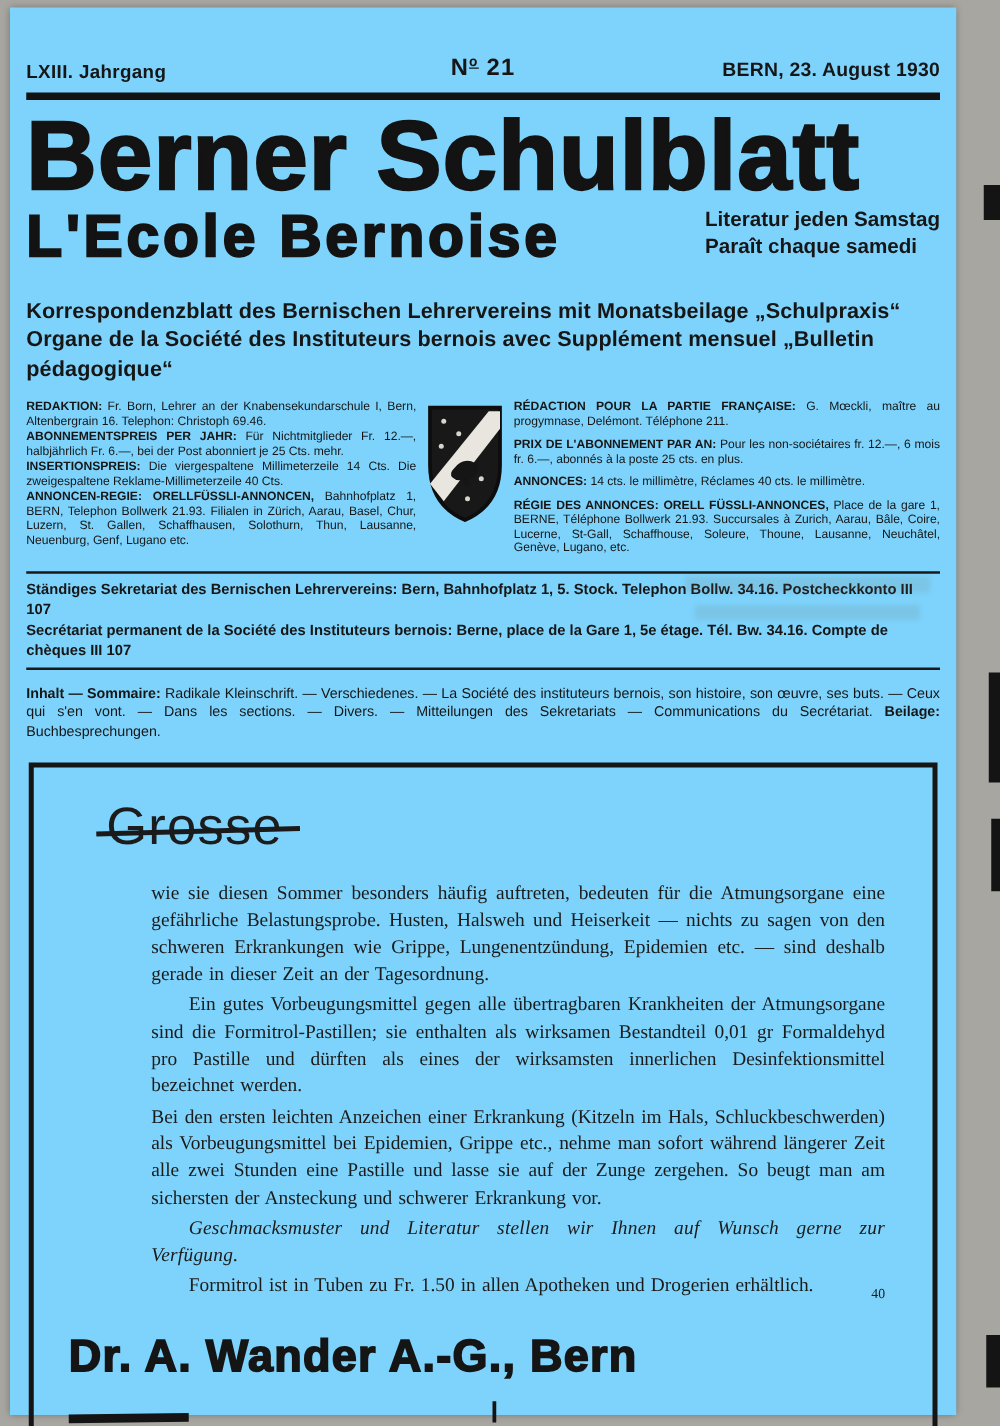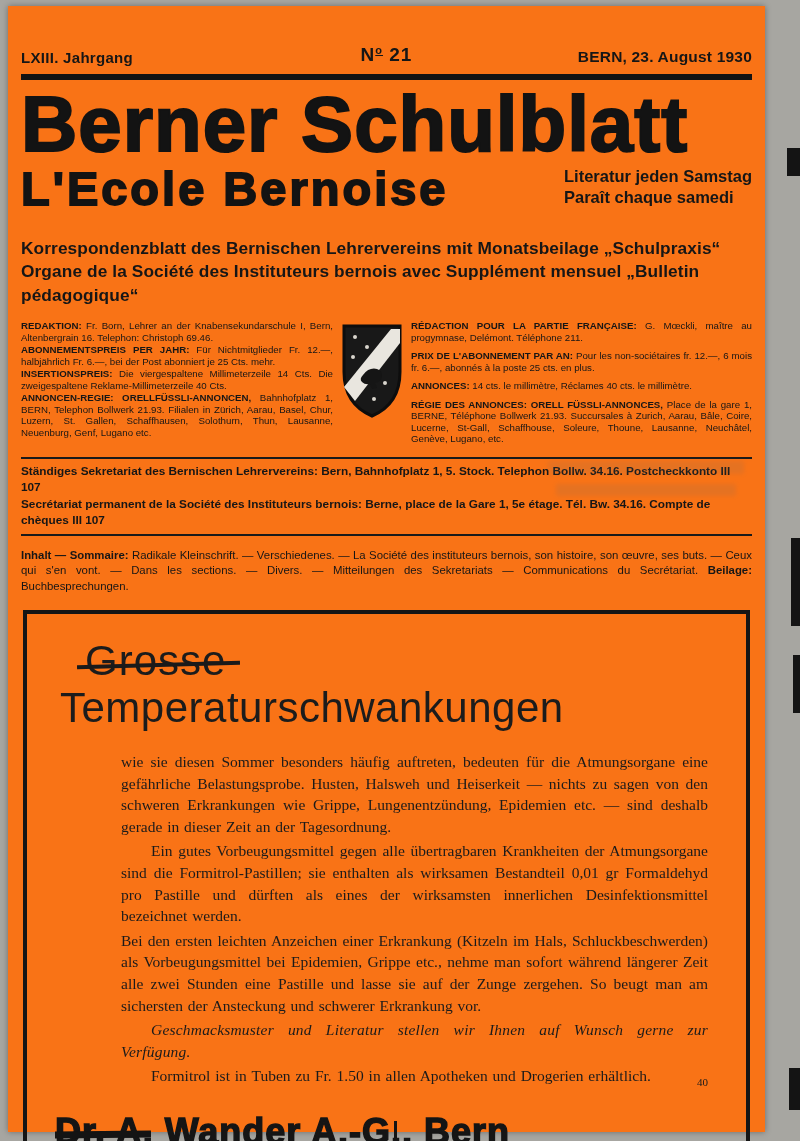--- a/index.html
+++ b/index.html
@@ -5,21 +5,21 @@
   html,body{margin:0;padding:0;}
   body{
     width:800px;height:1141px;position:relative;
     background:#a7a6a1;
     font-family:"Liberation Sans", sans-serif;
     color:#161616;
     overflow:hidden;
   }
   .page{
     position:absolute;left:8px;top:6px;width:757px;height:1126px;
-    background:#f97316;
+    background:#7dd3fc;
     box-shadow:0 0 6px rgba(0,0,0,.35);
   }
   .content{padding:0 13px;}
 
   
   .toprow{
     position:relative;display:flex;justify-content:space-between;align-items:flex-end;
     padding-top:42px;font-weight:bold;
   }
   .vol{font-size:15px;letter-spacing:.3px;}
@@ -159,21 +159,20 @@
     </div>
 
     <div class="rule-thin"></div>
 
     <div class="contents">
       <b>Inhalt — Sommaire:</b><span> Radikale Kleinschrift. — Verschiedenes. — La Société des instituteurs bernois, son histoire, son œuvre, ses buts. — Ceux qui s'en vont. — Dans les sections. — Divers. — Mitteilungen des Sekretariats — Communications du Secrétariat.    </span><b>Beilage:</b><span> Buchbesprechungen.</span>
     </div>
 
     <div class="adbox">
       <div class="ad-h1"><span class="strike">Grosse</span></div>
-      <div class="ad-h2">Temperaturschwankungen</div>
       <div class="ad-body">
         <p>wie sie diesen Sommer besonders häufig auftreten, bedeuten für die Atmungsorgane eine gefährliche Belastungsprobe. Husten, Halsweh und Heiserkeit — nichts zu sagen von den schweren Erkrankungen wie Grippe, Lungenentzündung, Epidemien etc. — sind deshalb gerade in dieser Zeit an der Tagesordnung.</p>
         <p class="indent">Ein gutes Vorbeugungsmittel gegen alle übertragbaren Krankheiten der Atmungsorgane sind die Formitrol-Pastillen; sie enthalten als wirksamen Bestandteil 0,01 gr Formaldehyd pro Pastille und dürften als eines der wirksamsten innerlichen Desinfektionsmittel bezeichnet werden.</p>
         <p>Bei den ersten leichten Anzeichen einer Erkrankung (Kitzeln im Hals, Schluckbeschwerden) als Vorbeugungsmittel bei Epidemien, Grippe etc., nehme man sofort während längerer Zeit alle zwei Stunden eine Pastille und lasse sie auf der Zunge zergehen. So beugt man am sichersten der Ansteckung und schwerer Erkrankung vor.</p>
         <p class="indent italic-note">Geschmacksmuster und Literatur stellen wir Ihnen auf Wunsch gerne zur Verfügung.</p>
         <p class="indent"><span>Formitrol ist in Tuben zu Fr. 1.50 in allen Apotheken und Drogerien erhältlich.</span><span class="ref-num">40</span></p>
       </div>
       <div class="signature">Dr. A. Wander A.-G., Bern</div>
 
     </div>

